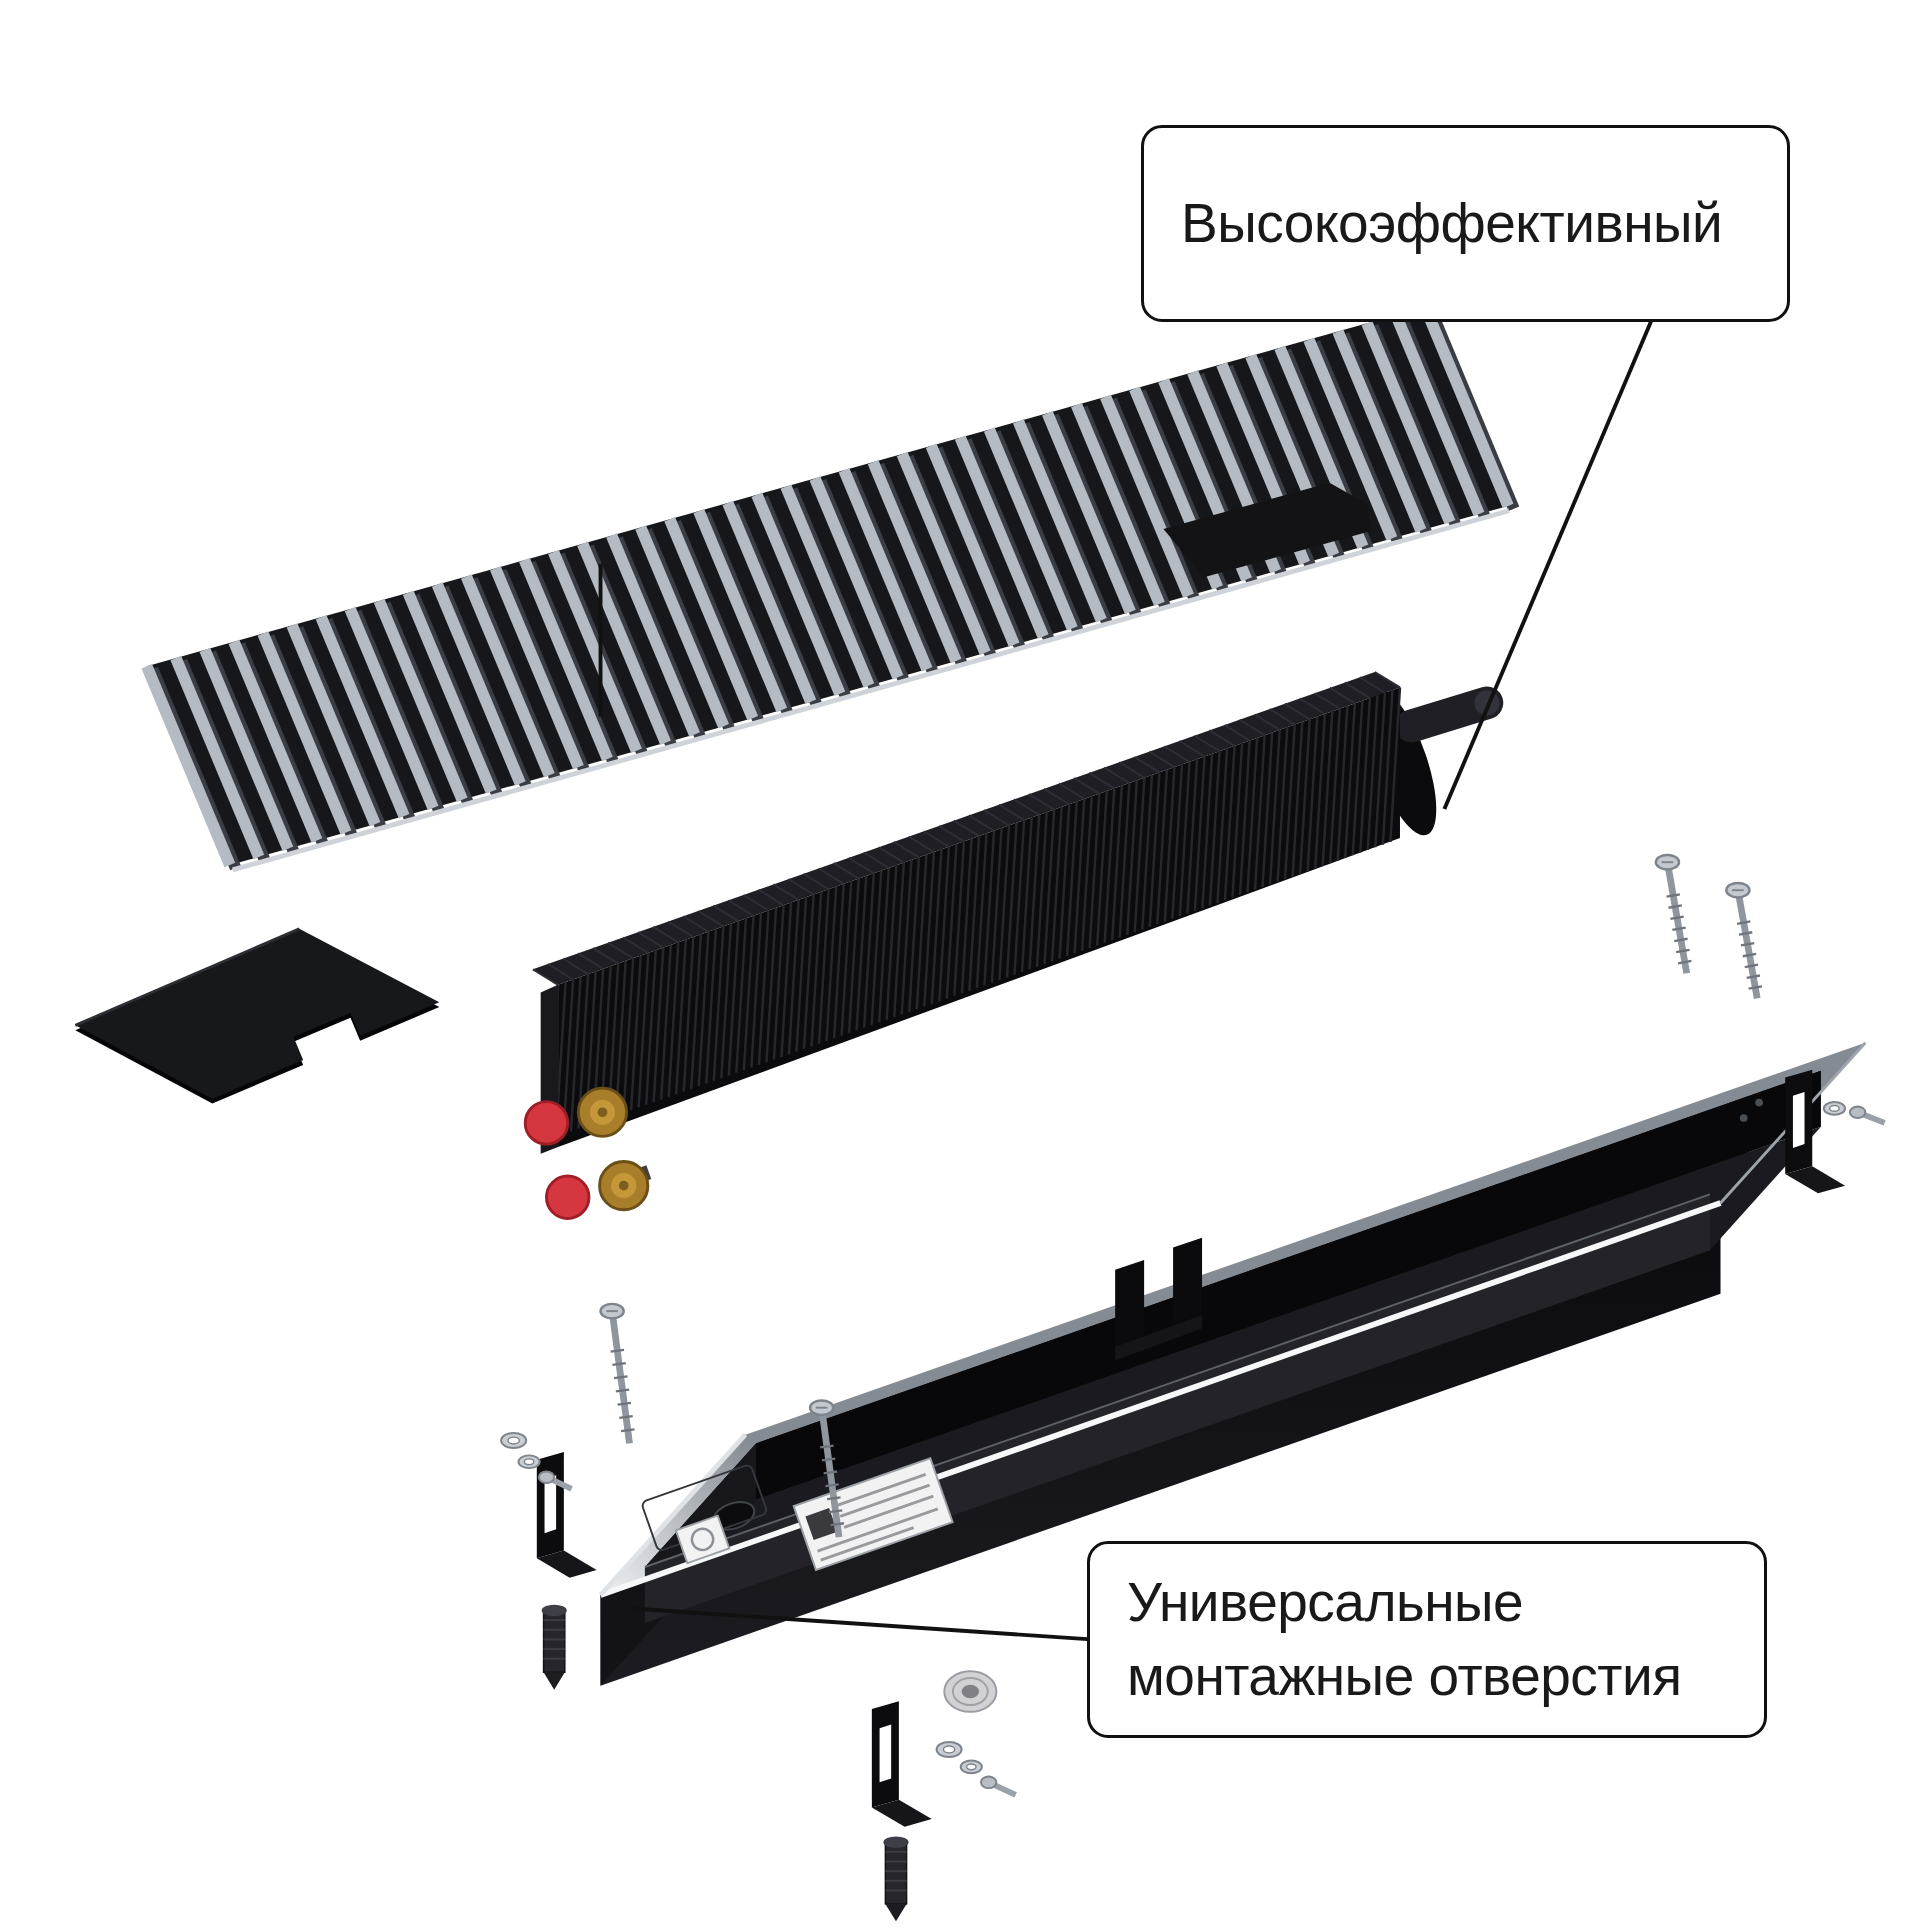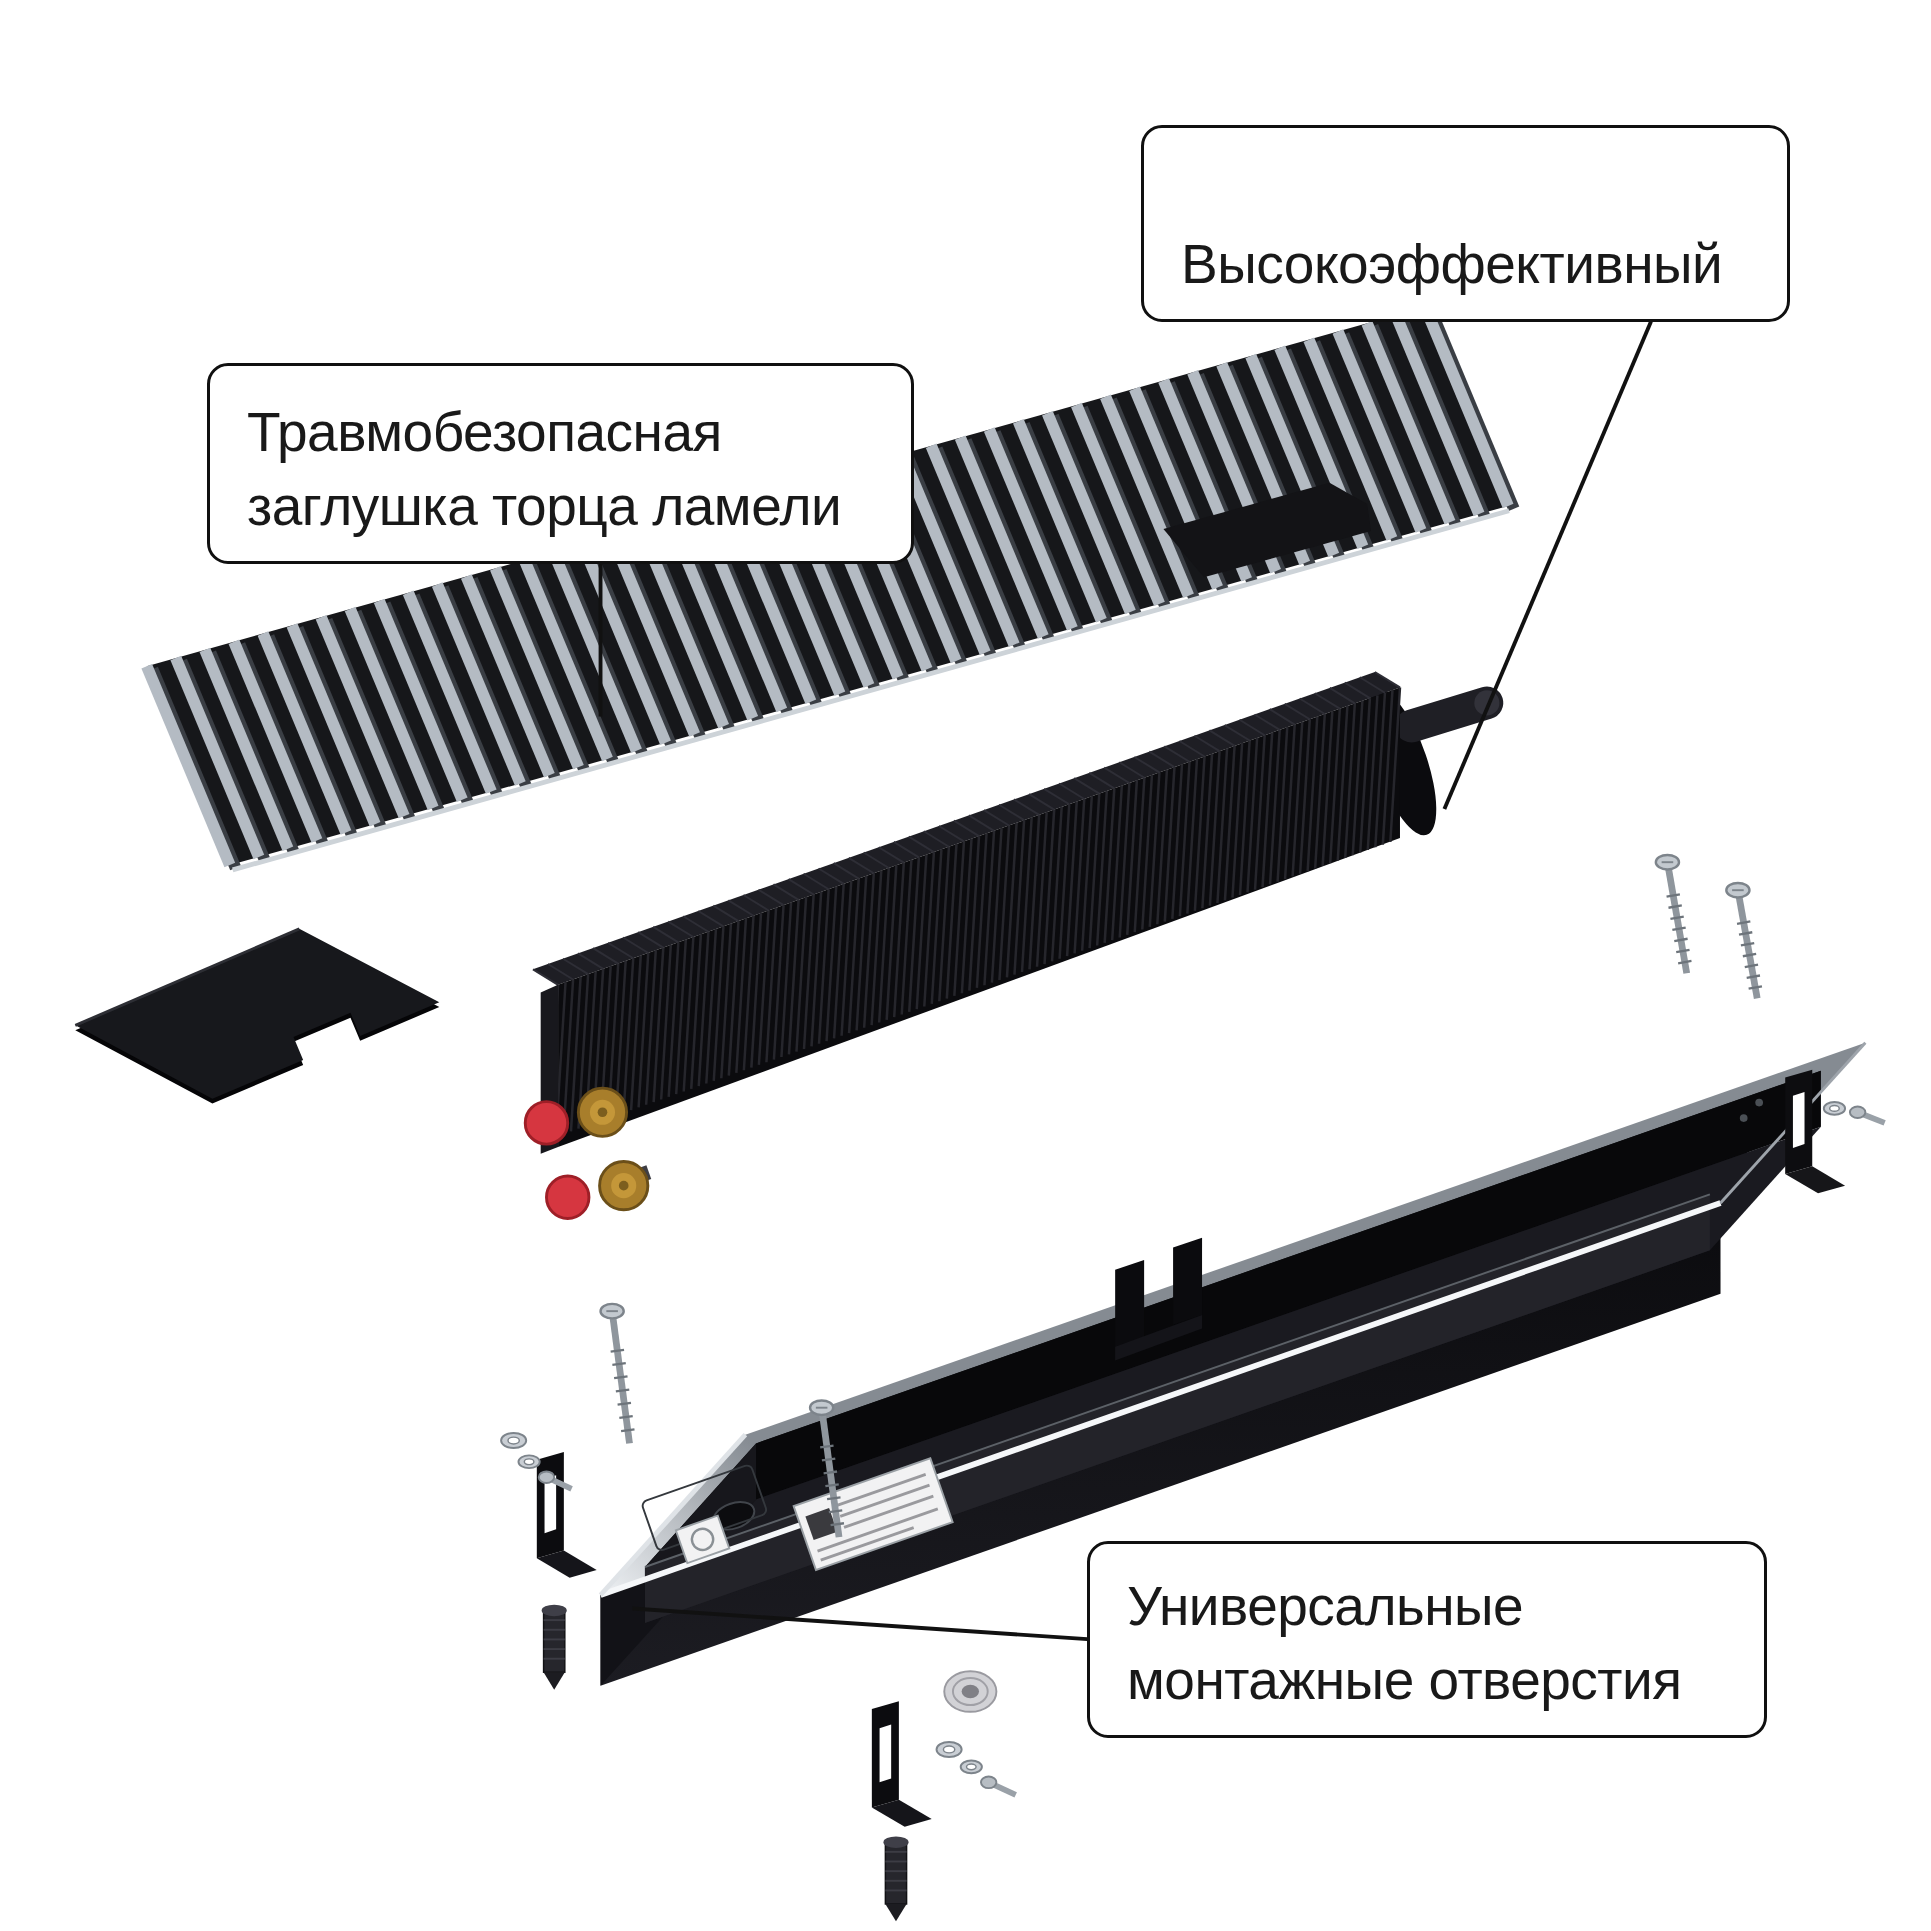--- a/index.html
+++ b/index.html
@@ -1,20 +1,20 @@
 <!DOCTYPE html>
 <html><head>
 <meta charset="utf-8">
 <style>
   html,body{margin:0;padding:0;background:#ffffff;}
   .stage{position:relative;width:1931px;height:1931px;background:#ffffff;overflow:hidden;
          font-family:"Liberation Sans","DejaVu Sans",sans-serif;}
   .art{position:absolute;left:0;top:0;width:1931px;height:1931px;}
   .callout{position:absolute;background:#ffffff;border:3.9px solid #101010;border-radius:21px;
-           box-sizing:border-box;display:flex;flex-direction:column;justify-content:flex-end;
+           box-sizing:border-box;display:flex;flex-direction:column;justify-content:center;
            padding:17.4px 37px;font-size:55px;line-height:1.34;color:#191919;letter-spacing:-0.5px;}
   .callout div{white-space:nowrap;}
   .c1{left:1141px;top:125px;width:649px;height:197px;}
   .c2{left:207px;top:363px;width:707px;height:201px;}
   .c3{left:1087px;top:1541px;width:680px;height:197px;}
 </style>
 </head>
 <body>
 
 <div class="stage">
@@ -475,23 +475,19 @@
   <g stroke="#111111" fill="none" stroke-width="4">
     <path d="M1710 333 L1496 838"></path>
     <path d="M622 584 L622 742"></path>
     <path d="M1130 1698 L655 1666"></path>
   </g>
 </svg>
 
 <div class="callout c1">
   <div>Высокоэффективный</div>
 </div>
-<div class="callout c2">
-  <div>Травмобезопасная</div>
-  <div>заглушка торца ламели</div>
-</div>
 <div class="callout c3">
   <div>Универсальные</div>
   <div>монтажные отверстия</div>
 </div>
 
 </div>
 
 
 </body></html>

